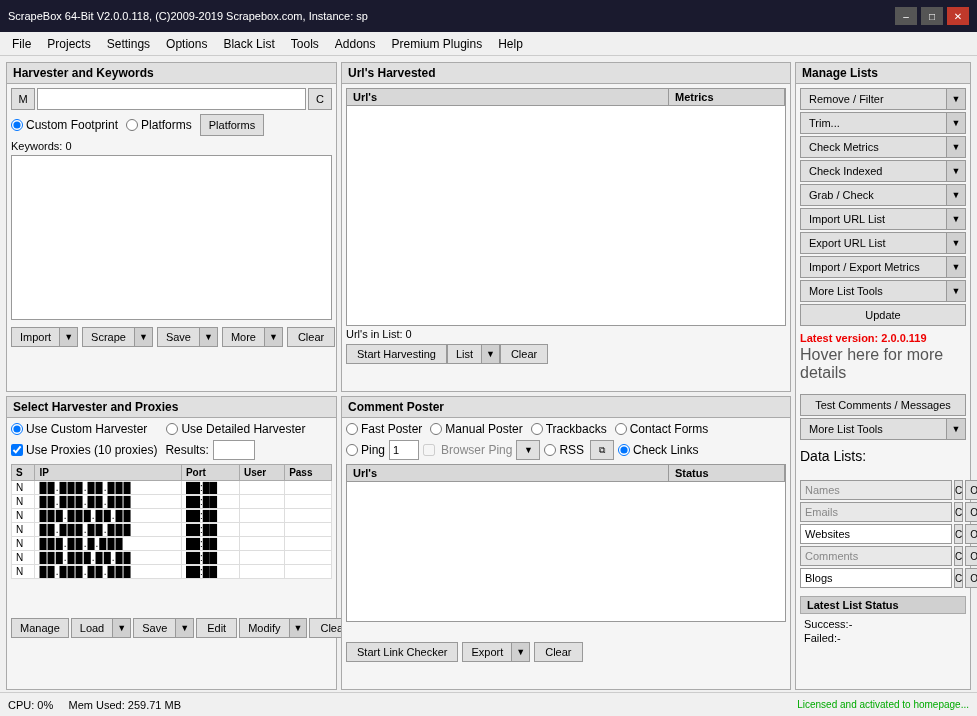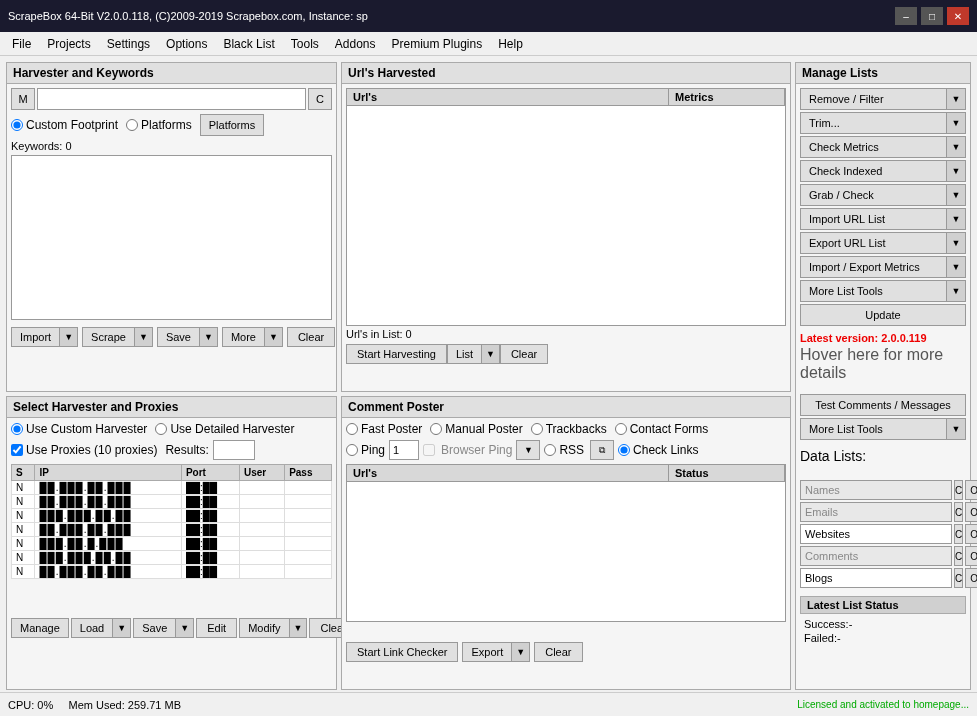--- a/index.html
+++ b/index.html
@@ -211,21 +211,21 @@
       margin-bottom: 2px;
     }
     .version-text { color: #e00; font-size: 11px; font-weight: bold; margin: 4px 0 2px; }
     .hover-text { font-size: 16px; color: #555; }
 
     
     .proxy-panel {
       grid-column: 1;
       grid-row: 2;
     }
-    .proxy-radio-row { display: flex; gap: 8px; margin-bottom: 4px; }
+    .proxy-radio-row { display: flex; gap: 19px; margin-bottom: 4px; }
     .proxy-check-row { display: flex; align-items: center; gap: 8px; margin-bottom: 4px; }
     .results-row { display: flex; align-items: center; gap: 4px; }
     .small-input {
       width: 28px;
       height: 20px;
       border: 1px solid #999;
       padding: 1px 20px;
       font-size: 12px;
     }
     .proxy-table {

